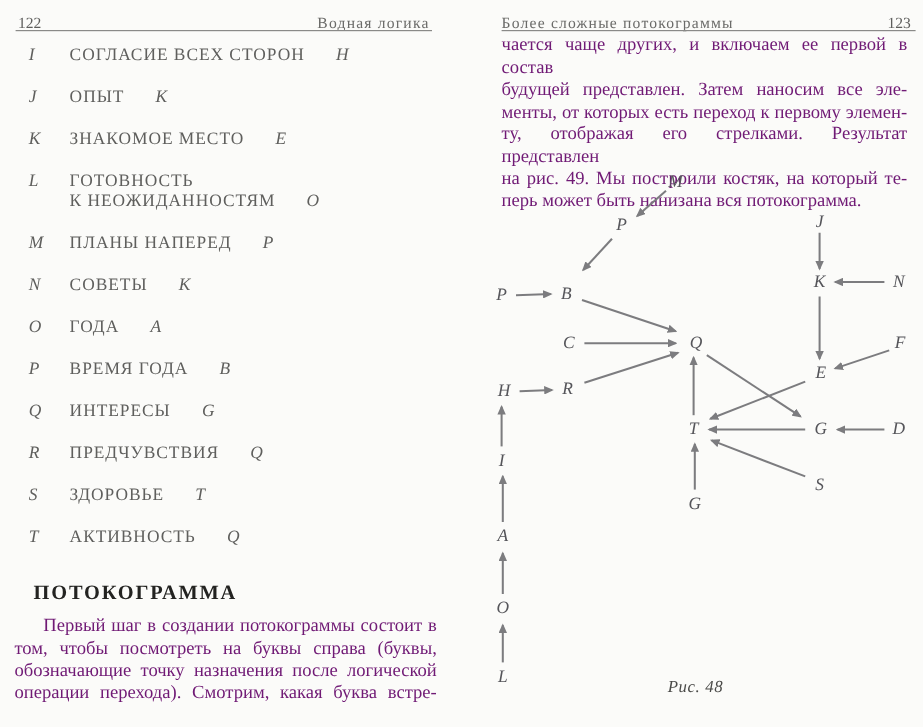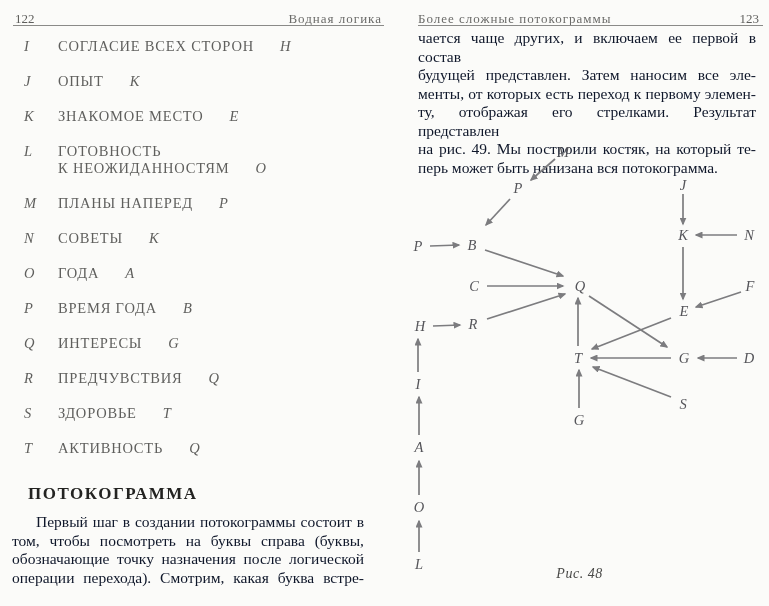--- a/index.html
+++ b/index.html
@@ -3,21 +3,21 @@
 <meta charset="utf-8">
 <style>
   html,body{margin:0;padding:0;}
   body{
     width:769px;height:606px;position:relative;overflow:hidden;
     background:#fbfbf9;
     font-family:"Liberation Serif","DejaVu Serif",serif;
     color:#2c2c2a;
   }
   .page{position:absolute;top:0;height:606px;}
-  #page-left{left:0;width:390px;padding-left:24px;}
+  #page-left{left:0;width:390px;}
   #page-right{left:390px;width:379px;}
 
   
   .running-head{position:absolute;top:11px;font-size:13px;color:#6b6b69;}
   .running-head .rh-italic{letter-spacing:1px;}
   .rh-rule{position:absolute;top:25px;border-bottom:1px solid #8a8a88;}
   #page-left .rh-num{position:absolute;left:15px;top:11px;font-size:13px;color:#5e5e5c;}
   #page-left .rh-title{position:absolute;right:32px;top:11px;}
   #page-left .rh-rule{left:13px;right:30px;}
   #page-right .rh-title{position:absolute;left:28px;top:11px;}
@@ -26,21 +26,21 @@
 
   
   #transition-list{position:absolute;left:24px;top:38px;width:340px;}
   .t-row{display:flex;margin-bottom:18px;font-size:14.5px;color:#5f5f5d;line-height:17px;}
   .t-row .t-from{width:34px;font-style:italic;flex:0 0 34px;}
   .t-row .t-label{letter-spacing:0.8px;}
   .t-row .t-to{font-style:italic;margin-left:26px;letter-spacing:0;}
 
   
   #section-heading{position:absolute;left:28px;top:484px;font-size:17px;font-weight:600;letter-spacing:1.5px;color:#232321;}
-  .paragraph{font-size:15.5px;line-height:18.5px;color:#0f172a;}
+  .paragraph{font-size:15.5px;line-height:18.5px;color:#701a75;}
   .paragraph .p-line{text-align:justify;text-align-last:justify;white-space:normal;}
   .paragraph .p-line.p-last{text-align:left;text-align-last:left;}
   .paragraph .p-line.p-indent{text-indent:24px;}
   #left-paragraph{position:absolute;left:12px;top:513px;width:352px;}
   #right-paragraph{position:absolute;left:28px;top:29px;width:338px;}
 
   
   #flow-diagram{position:absolute;left:0;top:140px;}
   #figure-caption{position:absolute;left:0;top:566px;width:379px;text-align:center;
     font-style:italic;font-size:14px;color:#4a4a48;letter-spacing:0.5px;}

